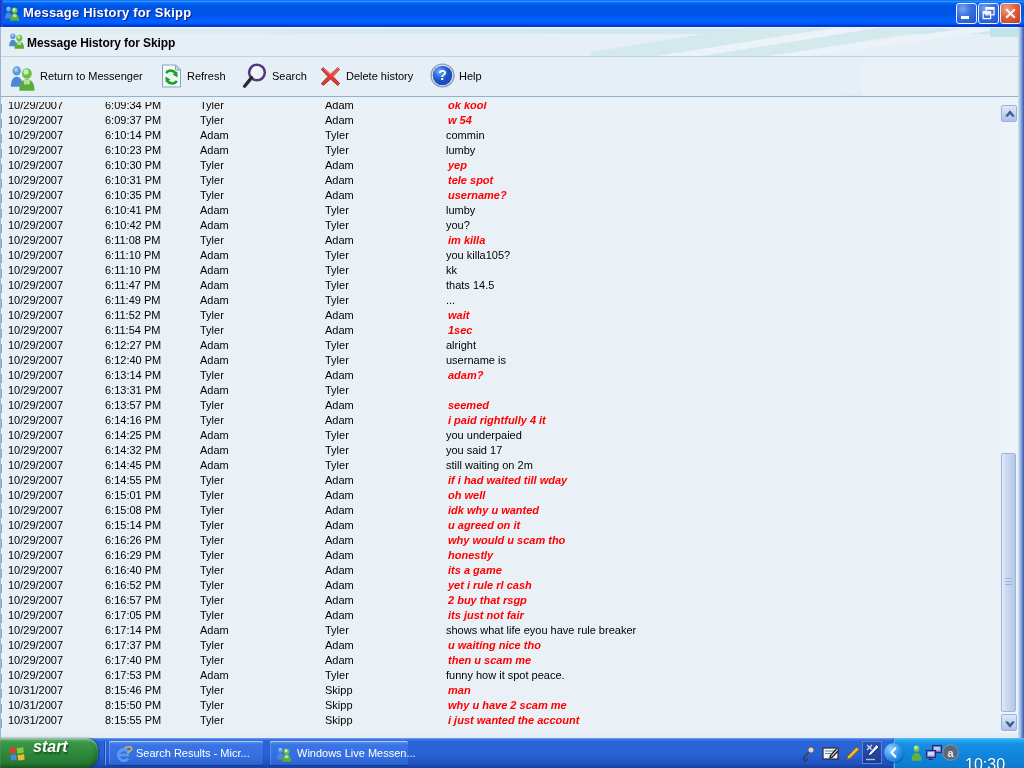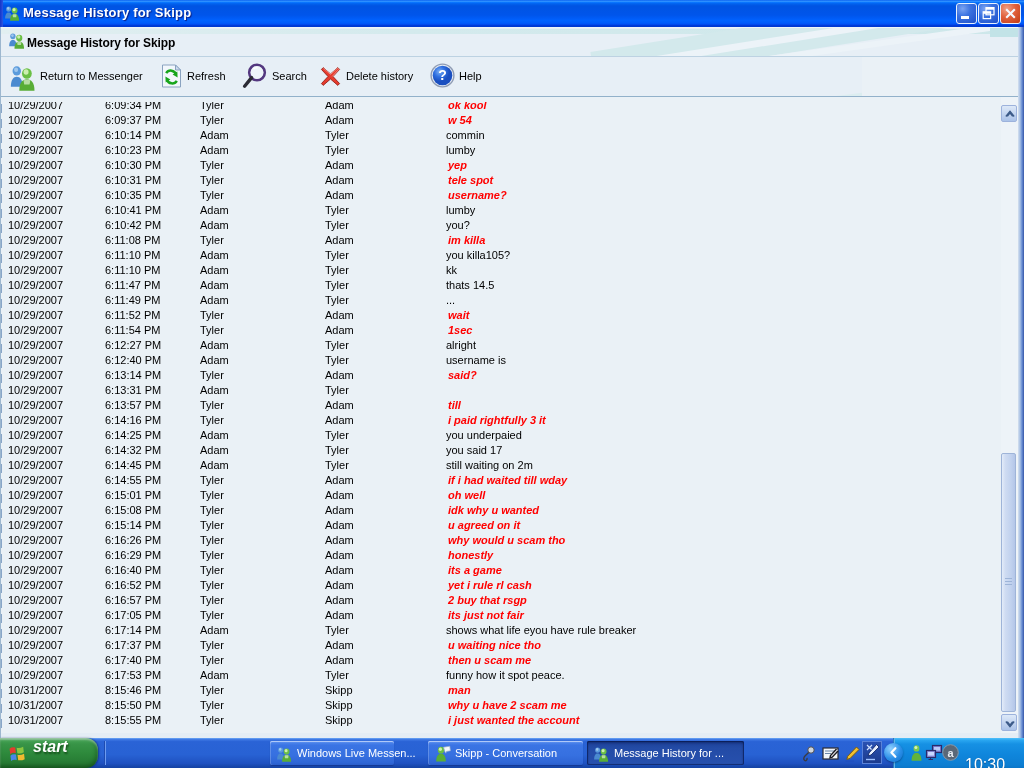--- a/index.html
+++ b/index.html
@@ -287,41 +287,41 @@
         <span class="c2">6:12:40 PM</span>
         <span class="c3">Adam</span>
         <span class="c4">Tyler</span>
         <span class="m">username is</span>
       </div>
 <div class="r" style="top:271.0px">
         <span class="c1">10/29/2007</span>
         <span class="c2">6:13:14 PM</span>
         <span class="c3">Tyler</span>
         <span class="c4">Adam</span>
-        <span class="m red">said?</span>
+        <span class="m red">adam?</span>
       </div>
 <div class="r" style="top:286.0px">
         <span class="c1">10/29/2007</span>
         <span class="c2">6:13:31 PM</span>
         <span class="c3">Adam</span>
         <span class="c4">Tyler</span>
       </div>
 <div class="r" style="top:301.0px">
         <span class="c1">10/29/2007</span>
         <span class="c2">6:13:57 PM</span>
         <span class="c3">Tyler</span>
         <span class="c4">Adam</span>
-        <span class="m red">till</span>
+        <span class="m red">seemed</span>
       </div>
 <div class="r" style="top:316.0px">
         <span class="c1">10/29/2007</span>
         <span class="c2">6:14:16 PM</span>
         <span class="c3">Tyler</span>
         <span class="c4">Adam</span>
-        <span class="m red">i paid rightfully 3 it</span>
+        <span class="m red">i paid rightfully 4 it</span>
       </div>
 <div class="r" style="top:331.0px">
         <span class="c1">10/29/2007</span>
         <span class="c2">6:14:25 PM</span>
         <span class="c3">Adam</span>
         <span class="c4">Tyler</span>
         <span class="m">you underpaied</span>
       </div>
 <div class="r" style="top:346.0px">
         <span class="c1">10/29/2007</span>
@@ -527,52 +527,39 @@
 <path d="M3.2 6.6 Q5.4 4.9 8.9 6.1 L8.9 11.6 Q5.4 10.4 3.2 12.1 Z" fill="#e23c2e"></path>
 <path d="M10.3 6.5 Q13.6 7.6 16.9 6.3 L16.9 11.8 Q13.6 13.1 10.3 12.0 Z" fill="#8cc63f"></path>
 <path d="M3.2 13.6 Q5.4 11.9 8.9 13.1 L8.9 18.6 Q5.4 17.4 3.2 19.1 Z" fill="#4a86e8"></path>
 <path d="M10.3 13.5 Q13.6 14.6 16.9 13.3 L16.9 18.8 Q13.6 20.1 10.3 19.0 Z" fill="#f2ba30"></path>
 </g>
           </svg></div>
         <div class="stx">start</div>
       </div>
 <div style="position:absolute;left:104px;top:3px;width:1px;height:24px;background:#1e4bb0"></div>
 <div style="position:absolute;left:105px;top:3px;width:1px;height:24px;background:#6d9bf0"></div>
-<div class="tkb" style="left:270px;width:124px">
+<div class="tkb" style="left:109px;width:154px">
+        <span class="ic" style="top:5px"><svg width="18" height="18" viewBox="0 0 18 18">
+<path d="M13.6 6.4 A 5.5 5.5 0 1 0 13.1 12.6" fill="none" stroke="#5a9af0" stroke-width="3"></path>
+<rect x="2.9" y="7.7" width="11" height="2.7" fill="#5a9af0"></rect>
+<path d="M9.4 2.4 C 12.6 0.4 15.8 0.2 16.6 1.8 C 17.3 3.2 15.5 5.3 12.5 7.2" fill="none" stroke="#e8b53c" stroke-width="1.5"></path>
+</svg></span>
+        <div class="tx">Search Results - Micr...</div>
+      </div>
+<div class="tkb" style="left:270px;width:138px">
         <span class="ic" style="top:5px"><svg width="16" height="16" viewBox="0 0 16 16">
 <ellipse cx="4.6" cy="4.1" rx="2.5" ry="2.7" fill="#5b9bdc"></ellipse>
 <path d="M1.1 13.5 C1.1 9.4 2.6 7.6 4.6 7.6 C6.6 7.6 8.1 9.4 8.1 13.5 Z" fill="#4a8ad0"></path>
 <ellipse cx="4.2" cy="3.4" rx="1.2" ry="1.4" fill="#a8cdf0" opacity=".9"></ellipse>
 <ellipse cx="10.6" cy="5.6" rx="2.9" ry="3.1" fill="#6abf45"></ellipse>
 <ellipse cx="10.1" cy="4.7" rx="1.5" ry="1.6" fill="#d2f0b6" opacity=".95"></ellipse>
 <path d="M6.1 15.8 C6.1 10.9 8.0 9.0 10.6 9.0 C13.2 9.0 15.1 10.9 15.1 15.8 Z" fill="#58ad36"></path>
 <path d="M8.6 9.6 C9.6 9.2 11.6 9.2 12.6 9.6 L12.2 12.2 L9.0 12.2 Z" fill="#cfe8c0" opacity=".8"></path>
 </svg></span>
         <div class="tx">Windows Live Messen...</div>
-      </div>
-<div class="tkb" style="left:428px;width:155px">
-        <span class="ic" style="top:4px"><svg width="17" height="17" viewBox="0 0 17 17">
-<ellipse cx="7" cy="5.2" rx="3.1" ry="3.4" fill="#6abf45"></ellipse>
-<ellipse cx="6.4" cy="4.2" rx="1.6" ry="1.7" fill="#d2f0b6" opacity=".95"></ellipse>
-<path d="M2.2 16.5 C2.2 10.6 4.4 8.8 7 8.8 C9.6 8.8 11.8 10.6 11.8 16.5 Z" fill="#58ad36"></path>
-<path d="M9.5 2.2 L15.8 1.2 L16.4 5.8 L12.4 6.4 L11.8 8.2 L10.9 6.6 Z" fill="#f4f8fc" stroke="#9ab0c8" stroke-width=".7"></path>
-</svg></span>
-        <div class="tx">Skipp - Conversation</div>
-      </div>
-<div class="tkb" id="tk4" style="left:587px;width:157px">
-        <span class="ic" style="top:5px"><svg width="16" height="16" viewBox="0 0 16 16">
-<ellipse cx="4.6" cy="4.1" rx="2.5" ry="2.7" fill="#5b9bdc"></ellipse>
-<path d="M1.1 13.5 C1.1 9.4 2.6 7.6 4.6 7.6 C6.6 7.6 8.1 9.4 8.1 13.5 Z" fill="#4a8ad0"></path>
-<ellipse cx="4.2" cy="3.4" rx="1.2" ry="1.4" fill="#a8cdf0" opacity=".9"></ellipse>
-<ellipse cx="10.6" cy="5.6" rx="2.9" ry="3.1" fill="#6abf45"></ellipse>
-<ellipse cx="10.1" cy="4.7" rx="1.5" ry="1.6" fill="#d2f0b6" opacity=".95"></ellipse>
-<path d="M6.1 15.8 C6.1 10.9 8.0 9.0 10.6 9.0 C13.2 9.0 15.1 10.9 15.1 15.8 Z" fill="#58ad36"></path>
-<path d="M8.6 9.6 C9.6 9.2 11.6 9.2 12.6 9.6 L12.2 12.2 L9.0 12.2 Z" fill="#cfe8c0" opacity=".8"></path>
-</svg></span>
-        <div class="tx">Message History for ...</div>
       </div>
 <div class="tic" style="left:800px">
 <svg width="18" height="18" viewBox="0 0 18 18">
           <circle cx="11" cy="5" r="3.2" fill="#cfd6de" stroke="#4a4a52" stroke-width="1"></circle>
           <path d="M8.6 7.4 L5.2 10.8 M5.2 10.8 C3.6 12.4 3.2 14.6 4.6 15.4 C6 16.2 7.4 15 7 13" stroke="#3a3a42" stroke-width="1.4" fill="none"></path>
         </svg></div>
 <div class="tic" style="left:822px">
 <svg width="18" height="18" viewBox="0 0 18 18">
           <rect x="1" y="3" width="15" height="11" fill="#f2f6fa" stroke="#2a2a33" stroke-width="1.2"></rect>
           <path d="M3 6 L13 6 M3 8.5 L9 8.5" stroke="#6a86a8" stroke-width="1.1"></path>

